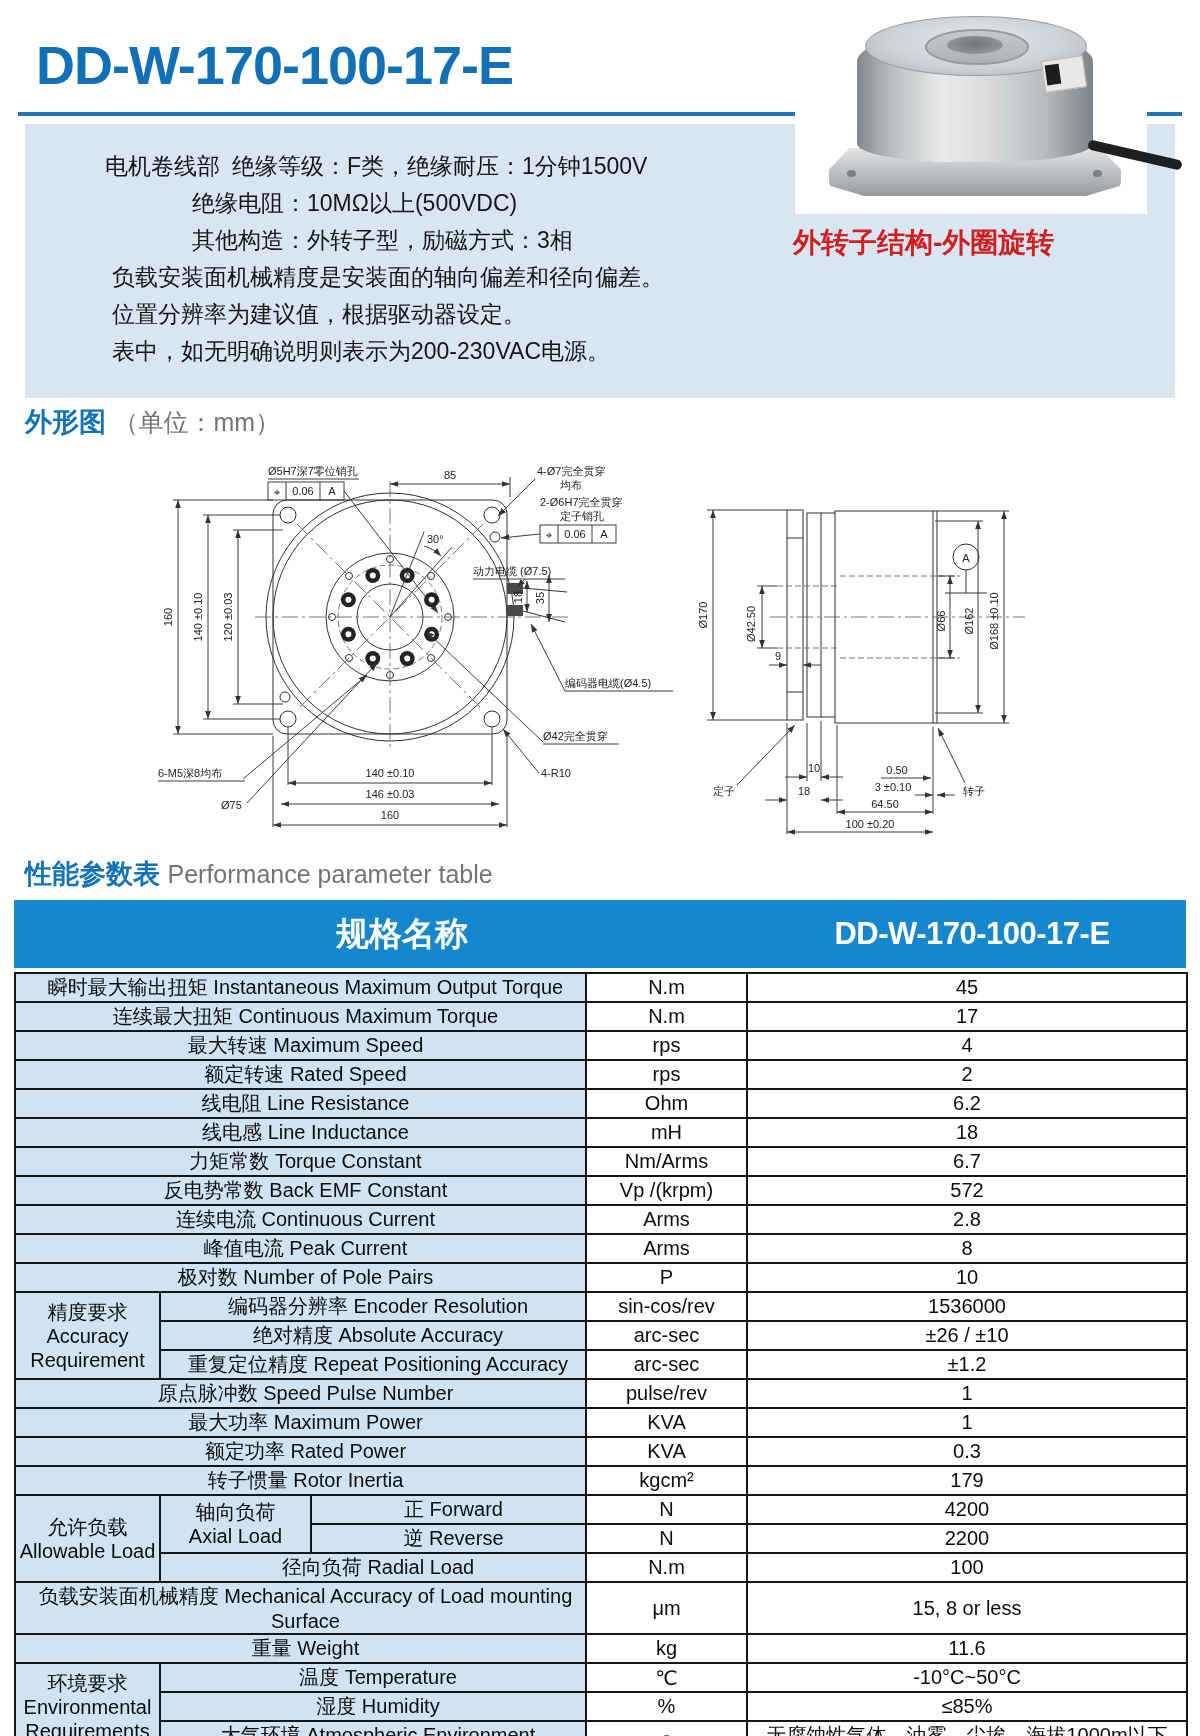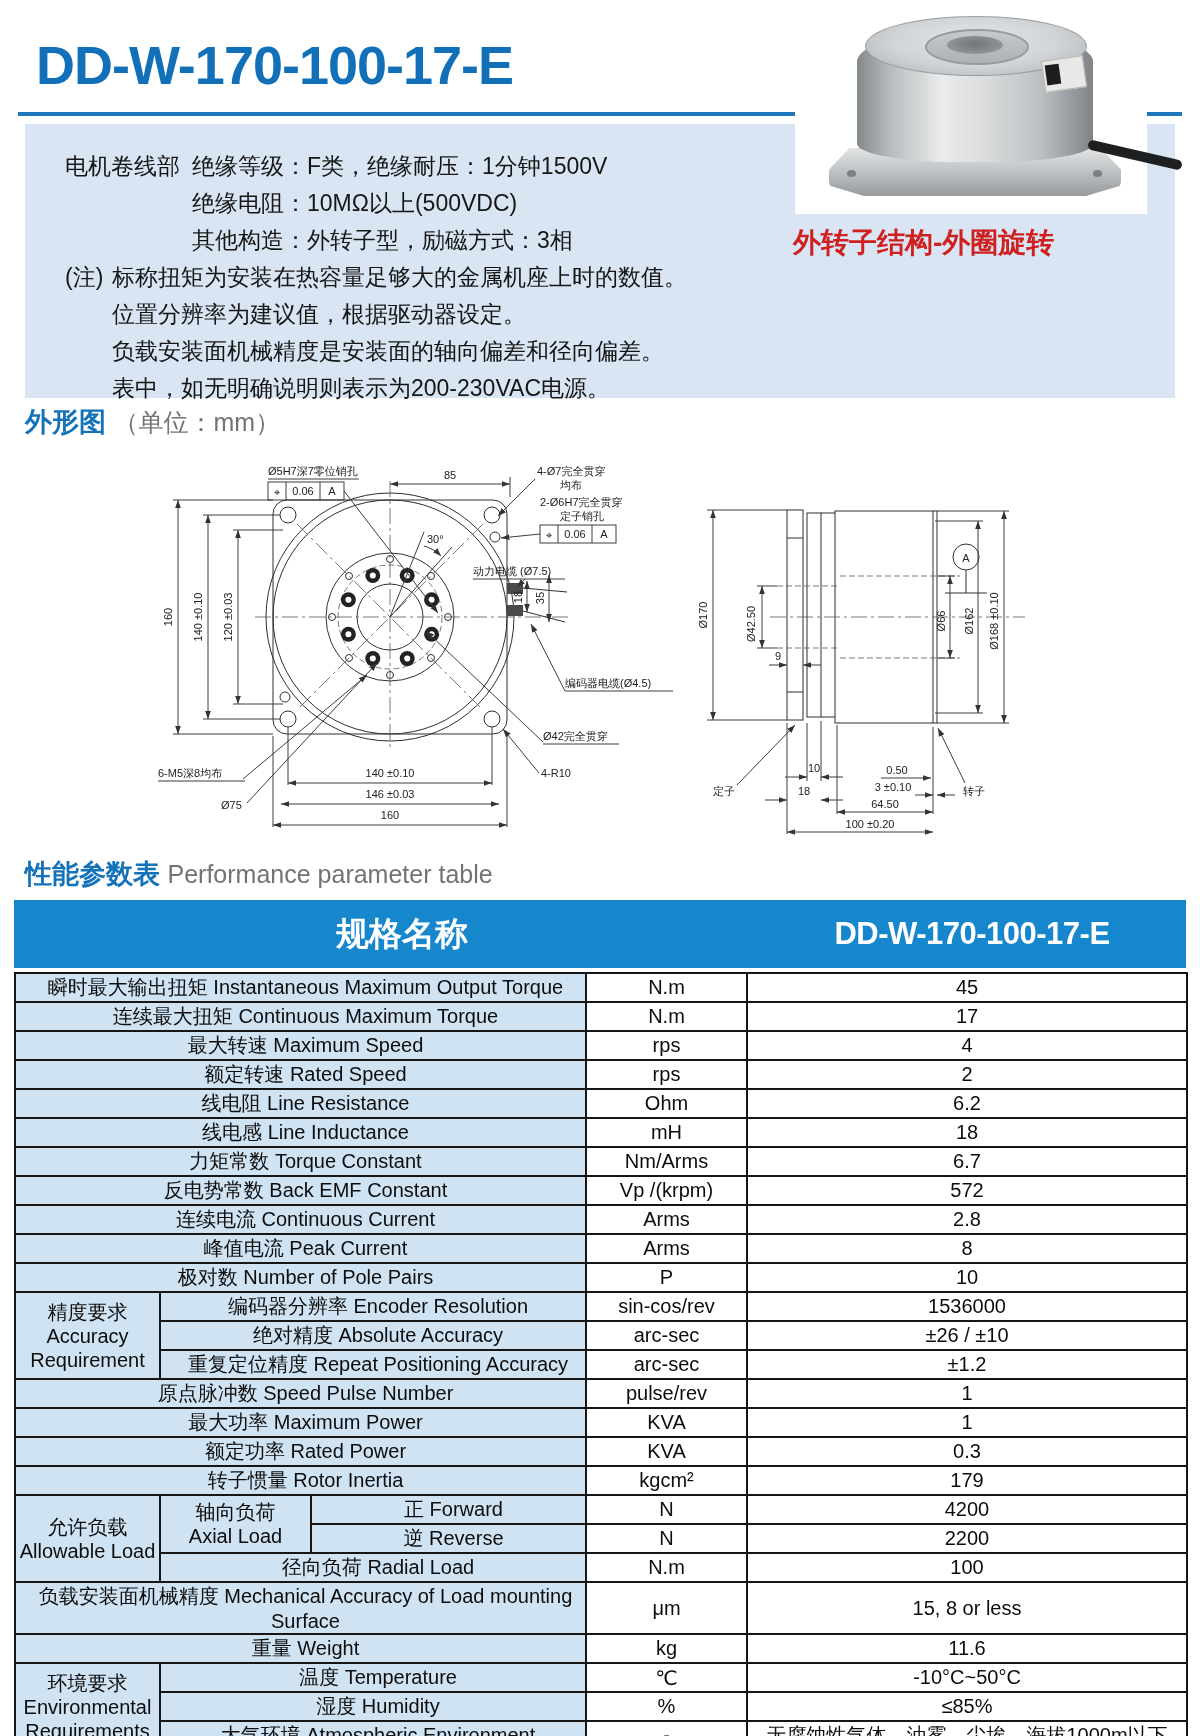--- a/index.html
+++ b/index.html
@@ -2,21 +2,21 @@
 <html><head>
 <meta charset="utf-8">
 <style>
   html,body{margin:0;padding:0;background:#fff;}
   .page{position:relative;width:1200px;height:1736px;background:#fff;overflow:hidden;
         font-family:"Liberation Sans","DejaVu Sans",sans-serif;color:#111;}
   .title{position:absolute;left:36px;top:34px;font-size:54px;font-weight:bold;color:#1270b8;letter-spacing:-1px;}
   .rule{position:absolute;left:18px;top:112px;width:1164px;height:4px;background:#1b76bd;}
   .infobox{position:absolute;left:25px;top:124px;width:1150px;height:274px;background:#d9e5f2;}
   .info-content{padding:24px 0 0 40px;font-size:23px;line-height:37px;color:#151515;}
-  .info-label{display:inline-block;width:127px;}
+  .info-label{display:inline-block;width:127px;margin-left:40px;}
   .ind1{padding-left:127px;}
   .note-tag{display:inline-block;width:47px;}
   .ind2{padding-left:47px;}
 
   
   .photo{position:absolute;left:795px;top:0;width:352px;height:214px;background:#fff;}
   .m-plate{position:absolute;left:34px;top:148px;width:292px;height:48px;border-radius:8px 8px 16px 16px;
            background:linear-gradient(180deg,#e2e4e5 0%,#c2c5c7 45%,#969a9d 100%);
            clip-path:polygon(0 45%,7% 0,93% 0,100% 45%,100% 78%,88% 100%,12% 100%,0 78%);}
   .m-hole{position:absolute;width:9px;height:7px;border-radius:50%;background:#7b8084;}
@@ -70,23 +70,22 @@
 <div class="page">
 
   <div class="title">DD-W-170-100-17-E</div>
   <div class="rule"></div>
 
   <div class="infobox">
     <div class="info-content">
       <div><span class="info-label">电机卷线部</span><span>绝缘等级：F类，绝缘耐压：1分钟1500V</span></div>
       <div class="ind1">绝缘电阻：10MΩ以上(500VDC)</div>
       <div class="ind1">其他构造：外转子型，励磁方式：3相</div>
-      <div><span class="note-tag">(注)</span><span>标称扭矩为安装在热容量足够大的金属机座上时的数值。</span></div>
+      <div class="ind2">负载安装面机械精度是安装面的轴向偏差和径向偏差。</div>
       <div class="ind2">位置分辨率为建议值，根据驱动器设定。</div>
-      <div class="ind2">负载安装面机械精度是安装面的轴向偏差和径向偏差。</div>
       <div class="ind2">表中，如无明确说明则表示为200-230VAC电源。</div>
     </div>
   </div>
 
   <div class="photo">
     <div class="m-plate"></div>
     <div class="m-hole" style="left:52px;top:170px;"></div>
     <div class="m-hole" style="left:298px;top:170px;"></div>
     <div class="m-body"></div>
     <div class="m-top"></div>

